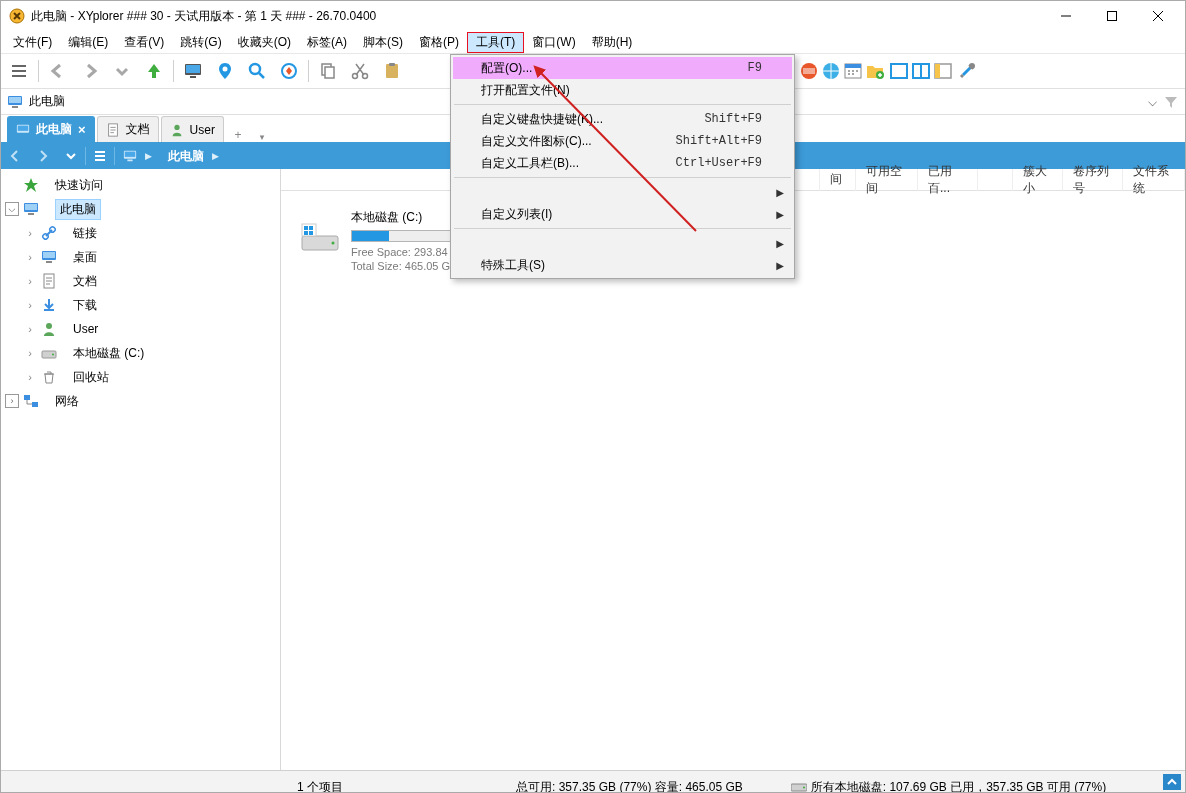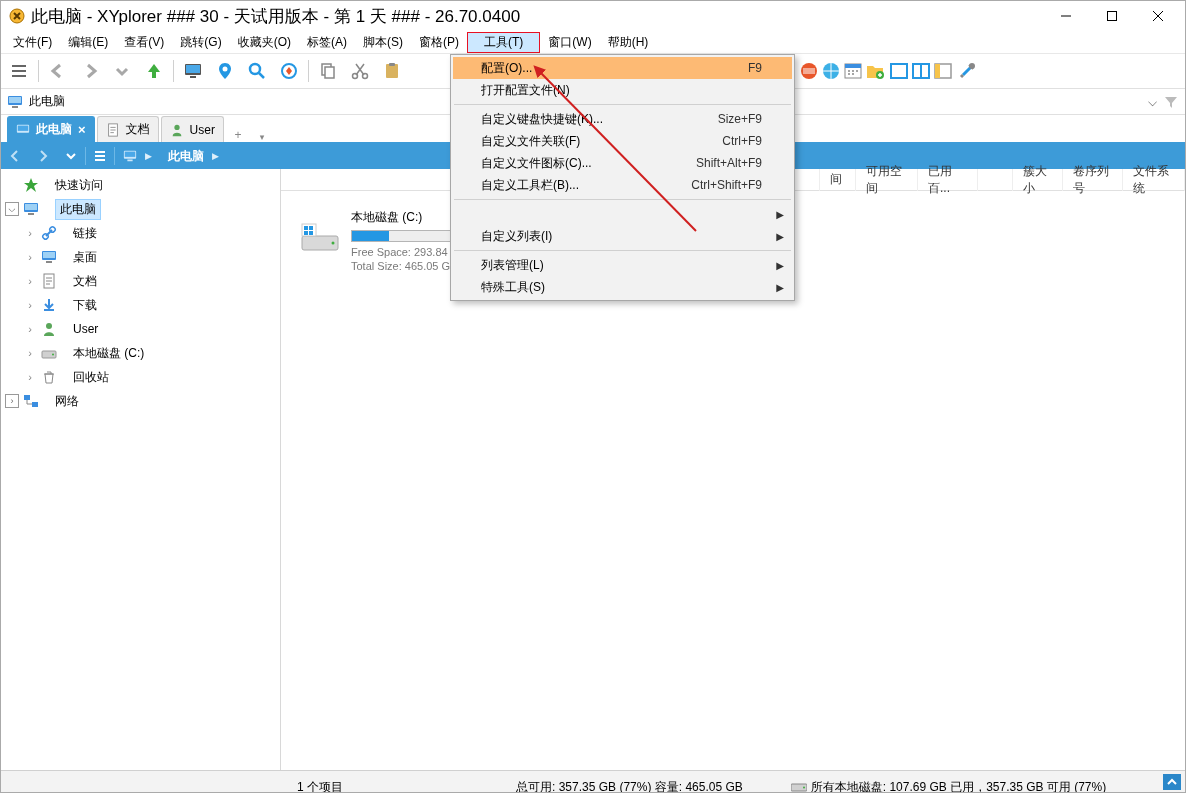--- a/index.html
+++ b/index.html
@@ -1,29 +1,29 @@
 <!DOCTYPE html>
 <html><head>
 <meta charset="utf-8">
 <style>
 * { margin: 0; padding: 0; box-sizing: border-box; font-family: "Microsoft YaHei", "Segoe UI", sans-serif; font-size: 12px; }
 body { background: #fff; width: 1186px; height: 793px; overflow: hidden; position: relative; border: 1px solid #aaa; }
 
 
 .titlebar { height: 30px; display: flex; align-items: center; padding: 0 4px; background: #fff; }
 .titlebar .app-icon { width: 16px; height: 16px; margin: 0 6px 0 4px; }
-.titlebar .title { flex: 1; color: #000; font-size: 17px; }
+.titlebar .title { flex: 1; color: #000; font-size: 12px; }
 .titlebar .win-btns { display: flex; }
 .titlebar .win-btn { width: 46px; height: 30px; display: flex; align-items: center; justify-content: center; color: #000; }
 .titlebar .win-btn svg { width: 10px; height: 10px; }
 
 
 .menubar { height: 22px; display: flex; align-items: center; padding: 0 4px; background: #fff; }
 .menubar .menu-item { padding: 2px 8px; color: #000; cursor: default; }
-.menubar .menu-item.highlighted { background: #cce8ff; border: 1px solid #e81123; padding: 1px 16px; }
+.menubar .menu-item.highlighted { background: #cce8ff; border: 1px solid #e81123; padding: 1px 8px; }
 
 
 .toolbar { height: 36px; display: flex; align-items: center; padding: 0 2px; border-top: 1px solid #e8e8e8; border-bottom: 1px solid #e0e0e0; gap: 0; background: #fff; }
 .toolbar .tb-btn { width: 32px; height: 32px; display: flex; align-items: center; justify-content: center; position: relative; }
 .toolbar .sep { width: 1px; height: 22px; background: #d0d0d0; margin: 0 3px; }
 .toolbar svg { width: 20px; height: 20px; }
 
 
 .addressbar { height: 26px; display: flex; align-items: center; padding: 0 6px; border-bottom: 1px solid #e0e0e0; gap: 6px; background: #fff; }
 .addressbar .addr-text { flex: 1; color: #000; }
@@ -66,23 +66,23 @@
 .drive-item .drive-info { display: flex; flex-direction: column; gap: 2px; flex:1;}
 .drive-item .drive-name { font-size: 12px; color: #000; }
 .drive-item .bar { width: 100%; height: 12px; border: 1px solid #b5b5b5; background: #eee; margin: 2px 0; }
 .drive-item .bar-fill { height: 100%; background: #2497e3; }
 .drive-item .meta { font-size: 11px; color: #7a7a7a; }
 
 
 .dropdown { position: absolute; left: 449px; top: 53px; width: 345px; background: #f2f2f2; border: 1px solid #a7a7a7; box-shadow: 3px 3px 6px rgba(0,0,0,.25); z-index: 100; padding: 2px; }
 .dropdown .group-sep { height: 1px; background: #d0d0d0; margin: 3px 1px; }
 .dropdown .dd-item { display: flex; align-items: center; height: 22px; padding: 0 30px 0 28px; position: relative; }
-.dropdown .dd-item.selected { background: #fdba74; gap: 32px; }
+.dropdown .dd-item.selected { background: #f0abfc; gap: 32px; }
 .dropdown .dd-item .lbl { flex: 1; }
-.dropdown .dd-item .shortcut { color: #333; }
+.dropdown .dd-item .shortcut { color: #333; font-family: Liberation Mono, monospace; }
 .dropdown .dd-item .sub { position: absolute; right: 8px; color: #333; font-size: 10px; }
 
 
 .statusbar { position: absolute; left: 0; bottom: 0; right: 0; height: 22px; background: #f3f3f3; border-top: 1px solid #d0d0d0; display: flex; align-items: center; padding: 0 6px; gap: 14px; color: #000; }
 .statusbar .cell { display: flex; align-items: center; gap: 4px; margin-top: 11px; }
 .statusbar .scroll-top { position: absolute; right: 4px; width: 18px; height: 16px; background: #2a87c9; display:flex; align-items:center; justify-content:center;}
 
 
 .arrow-svg { position: absolute; z-index: 200; pointer-events: none; }
 
@@ -435,45 +435,40 @@
     <div class="dd-item selected">
       <span class="lbl">配置(O)...</span>
       <span class="shortcut">F9</span>
     </div>
     <div class="dd-item">
       <span class="lbl">打开配置文件(N)</span>
     </div>
     <div class="group-sep"></div>
     <div class="dd-item">
       <span class="lbl">自定义键盘快捷键(K)...</span>
-      <span class="shortcut">Size+F9</span>
-    </div>
-    <div class="dd-item">
-      <span class="lbl">自定义文件关联(F)</span>
-      <span class="shortcut">Ctrl+F9</span>
+      <span class="shortcut">Shift+F9</span>
     </div>
     <div class="dd-item">
       <span class="lbl">自定义文件图标(C)...</span>
       <span class="shortcut">Shift+Alt+F9</span>
     </div>
     <div class="dd-item">
       <span class="lbl">自定义工具栏(B)...</span>
-      <span class="shortcut">Ctrl+Shift+F9</span>
+      <span class="shortcut">Ctrl+User+F9</span>
     </div>
     <div class="group-sep"></div>
     <div class="dd-item">
       <span class="sub">▶</span>
     </div>
     <div class="dd-item">
       <span class="lbl">自定义列表(I)</span>
       <span class="sub">▶</span>
     </div>
     <div class="group-sep"></div>
     <div class="dd-item">
-      <span class="lbl">列表管理(L)</span>
       <span class="sub">▶</span>
     </div>
     <div class="dd-item">
       <span class="lbl">特殊工具(S)</span>
       <span class="sub">▶</span>
     </div>
   </div>
 
 <div style="position:absolute; top:54px; left:798px; height:34px; display:flex; align-items:center; gap:2px;">
   <div class="tb-btn"><svg viewBox="0 0 20 20" width="20" height="20">

